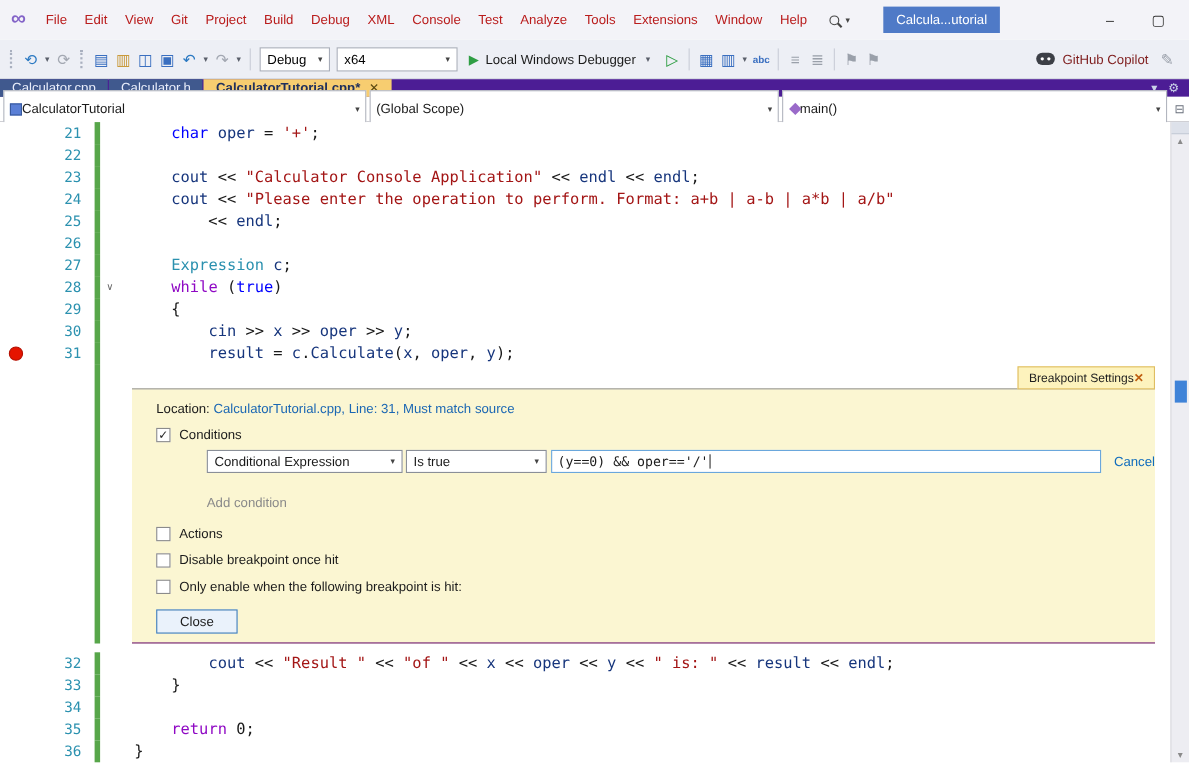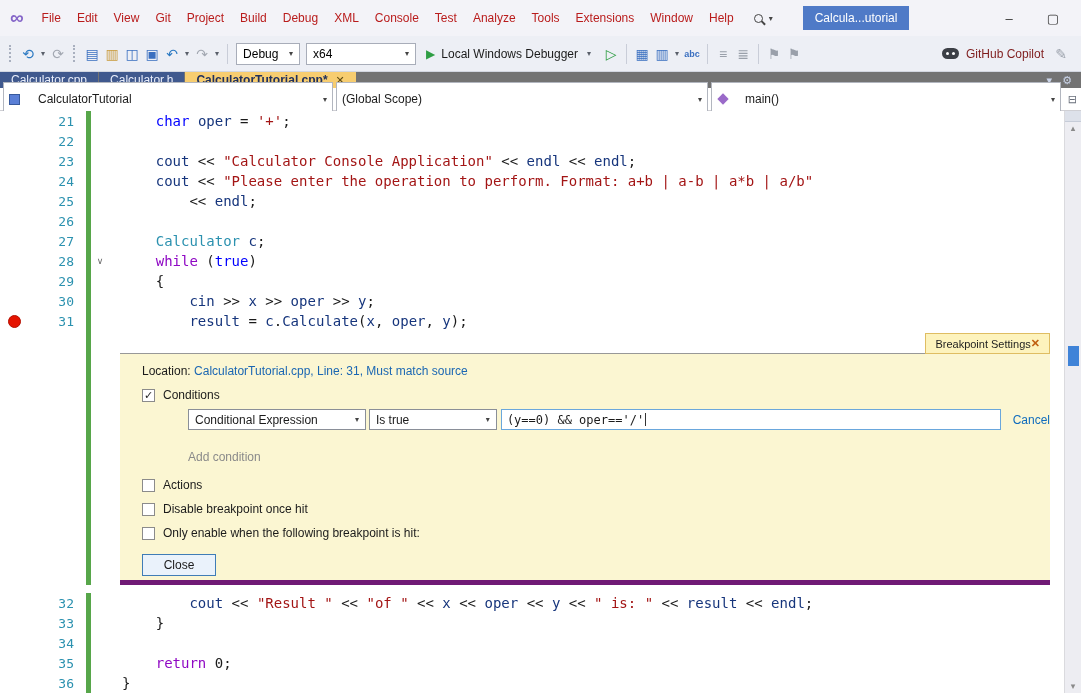--- a/index.html
+++ b/index.html
@@ -29,29 +29,29 @@
   .combo .chev{margin-left:auto;font-size:8px;color:#444;padding-left:8px}
   .combo.w-debug{width:64px}.combo.w-x64{width:110px}
   .run-btn{display:flex;align-items:center;gap:6px;padding:0 7px;height:26px;font-size:12px;color:#1b1b1b}
   .abc{font-size:9px;font-weight:bold;color:#3a6fc0;letter-spacing:0}
   .tb-right{margin-left:auto;display:flex;align-items:center;gap:7px;padding-right:6px}
   .cop-icon{width:17px;height:11px;background:#3c3f46;border-radius:6px;display:flex;align-items:center;justify-content:center}
   .cop-icon::after{content:'';width:3px;height:3px;background:#fff;border-radius:50%;box-shadow:6px 0 0 #fff;margin-left:-6px}
   .cop-label{font-size:12px;color:#7f1d1d}
 
   
-  .tabstrip{height:16px;background:#737373;display:flex;align-items:stretch}
+  .tabstrip{height:16px;background:#4c1d95;display:flex;align-items:stretch}
   .tab{display:flex;align-items:center;padding:0 11px;font-size:12px;background:#40598e;color:#e9eefb;margin-right:1px;gap:8px}
   .tab.active{background:#f7cd70;color:#20305c;font-weight:bold}
   .tab-x{font-size:11px;color:#5d4a12;font-weight:normal}
   .tabstrip-right{margin-left:auto;display:flex;align-items:center;gap:10px;padding:0 9px;color:#c9d3e8;font-size:11px}
 
   
   .navbar{height:23px;background:#fff;border-bottom:1px solid #cfcfd4;display:flex;align-items:center;padding:1px 2px 1px 3px;gap:3px}
-  .nav-combo{height:19px;border:1px solid #b2b6bf;background:#fff;display:flex;align-items:center;font-size:12px;color:#1b1b1b;padding:16px 5px;gap:18px}
+  .nav-combo{height:19px;border:1px solid #b2b6bf;background:#fff;display:flex;align-items:center;font-size:12px;color:#1b1b1b;padding:16px 5px;gap:0}
   .nav-combo .chev{margin-left:auto;font-size:8px;color:#444}
   .nc1{width:330px}.nc2{width:372px}.nc3{width:350px}
   .proj-icon{width:11px;height:11px;background:#5a7fd6;border:1px solid #37599c}
   .cube-icon{width:8px;height:8px;background:#9a6ac9;transform:rotate(45deg);margin-left:2px}
   .nav-split{margin-left:auto;color:#6a707c;font-size:11px;padding:0 2px}
 
   
   .editor{position:relative;height:582px;background:#fff;padding-right:29px}
   .crow{height:20px;display:flex;align-items:center}
   .bpg{width:28px;height:20px;display:flex;align-items:center;justify-content:center;flex:none}
@@ -63,21 +63,21 @@
   .ctext{font-family:"DejaVu Sans Mono",monospace;font-size:14px;white-space:pre;padding-left:13px;color:#1a1a1a}
   .tk-kw{color:#0000ff}.tk-ct{color:#8f08c4}.tk-s{color:#a31515}.tk-ty{color:#2b91af}.tk-v{color:#16357c}.tk-p{color:#1a1a1a}
 
   
   .peek-wrap{position:relative}
   .peek-green-left{position:absolute;left:86px;top:0;bottom:0;width:5px;background:#57a64a}
   .peek-green-right{position:absolute;right:7px;top:22px;bottom:1px;width:5px;background:#57a64a}
   .peek-tabrow{height:22px;position:relative;margin:0 2px 0 120px}
   .peek-tab{position:absolute;right:0;bottom:-1px;background:#fdf3bd;border:1px solid #dfbd62;padding:3px 9px;font-size:11px;color:#1e1e1e;display:flex;align-items:center;gap:0;z-index:2}
   .peek-x{color:#c05f10;font-weight:bold;font-size:11px}
-  .peek-body{margin:0 2px 0 120px;height:232px;background:#fbf6d2;border-top:1px solid #989898;border-bottom:5px solid #701a75;padding:10px 0 0 22px;font-size:12px;color:#1b1b1b;position:relative}
+  .peek-body{margin:0 2px 0 120px;height:232px;background:#fbf6d2;border-top:1px solid #989898;border-bottom:1px solid #701a75;padding:10px 0 0 22px;font-size:12px;color:#1b1b1b;position:relative}
   .loc-row{margin-bottom:10px}
   .loc-link{color:#1b67b3}
   .cb{width:13px;height:13px;background:#fff;border:1px solid #8b8b8b;display:flex;align-items:center;justify-content:center;font-size:11px;color:#1f1f1f;flex:none}
   .cb-row{display:flex;align-items:center;gap:8px;margin-bottom:10px}
   .cond-row{margin-bottom:7px}
   .combo-row{margin-left:46px;display:flex;align-items:center;margin-bottom:20px}
   .p-combo{height:21px;border:1px solid #8a8f98;background:#fff;display:flex;align-items:center;padding:0 6px;font-size:12px}
   .p-combo .chev{margin-left:auto;font-size:8px;color:#444;padding-left:8px}
   .pc1{width:178px}.pc2{width:128px;margin-left:3px}
   .p-input{height:21px;width:500px;margin-left:4px;border:1px solid #6aa7dc;background:#fff;display:flex;align-items:center;padding:0 5px;font-family:"DejaVu Sans Mono",monospace;font-size:12px;color:#1a1a1a}
@@ -255,21 +255,21 @@
           <div class="lnum">26</div>
           <div class="chg on"></div>
           <div class="fold"></div>
           <div class="ctext"></div>
         </div>
         <div class="crow">
           <div class="bpg"></div>
           <div class="lnum">27</div>
           <div class="chg on"></div>
           <div class="fold"></div>
-          <div class="ctext"><span class="tk-p">    </span><span class="tk-ty">Calculator</span><span class="tk-p"> </span><span class="tk-v">c</span><span class="tk-p">;</span></div>
+          <div class="ctext"><span class="tk-p">    </span><span class="tk-ty">Expression</span><span class="tk-p"> </span><span class="tk-v">c</span><span class="tk-p">;</span></div>
         </div>
         <div class="crow">
           <div class="bpg"></div>
           <div class="lnum">28</div>
           <div class="chg on"></div>
           <div class="fold">∨</div>
           <div class="ctext"><span class="tk-p">    </span><span class="tk-ct">while</span><span class="tk-p"> (</span><span class="tk-kw">true</span><span class="tk-p">)</span></div>
         </div>
         <div class="crow">
           <div class="bpg"></div>

